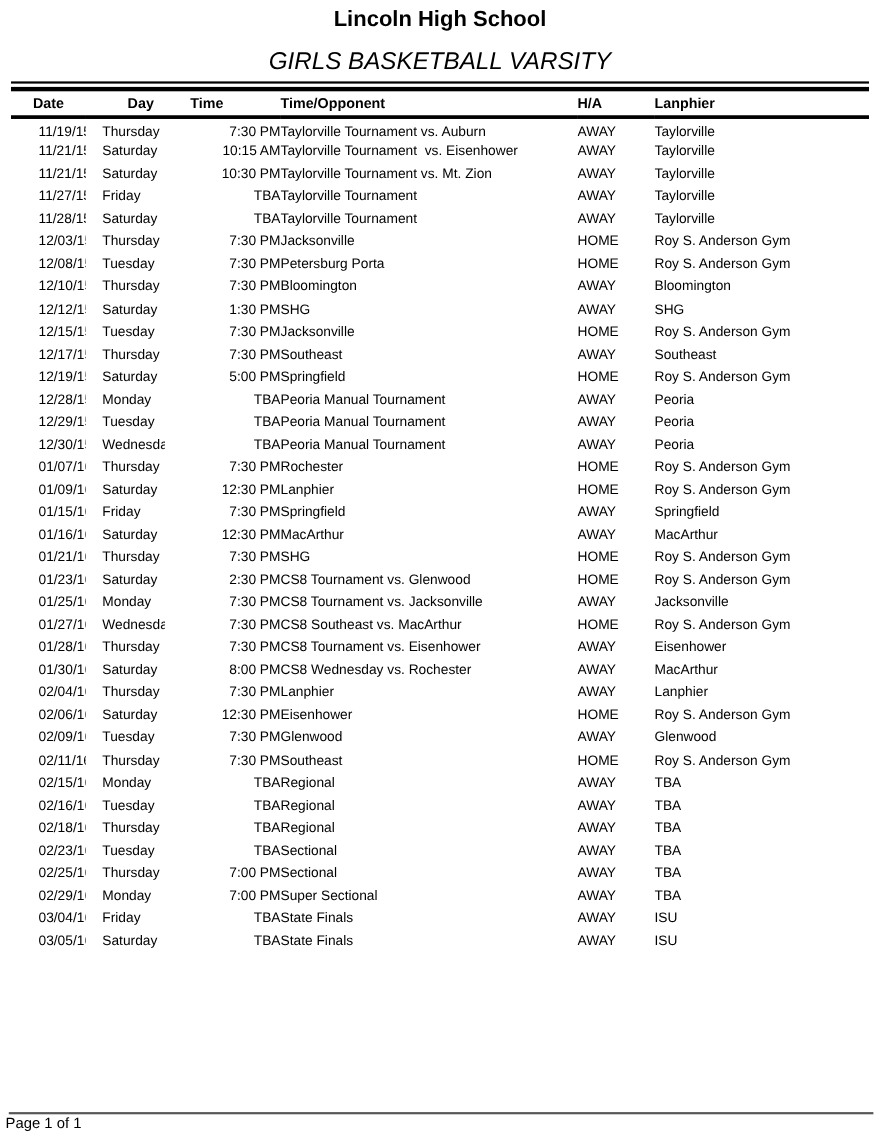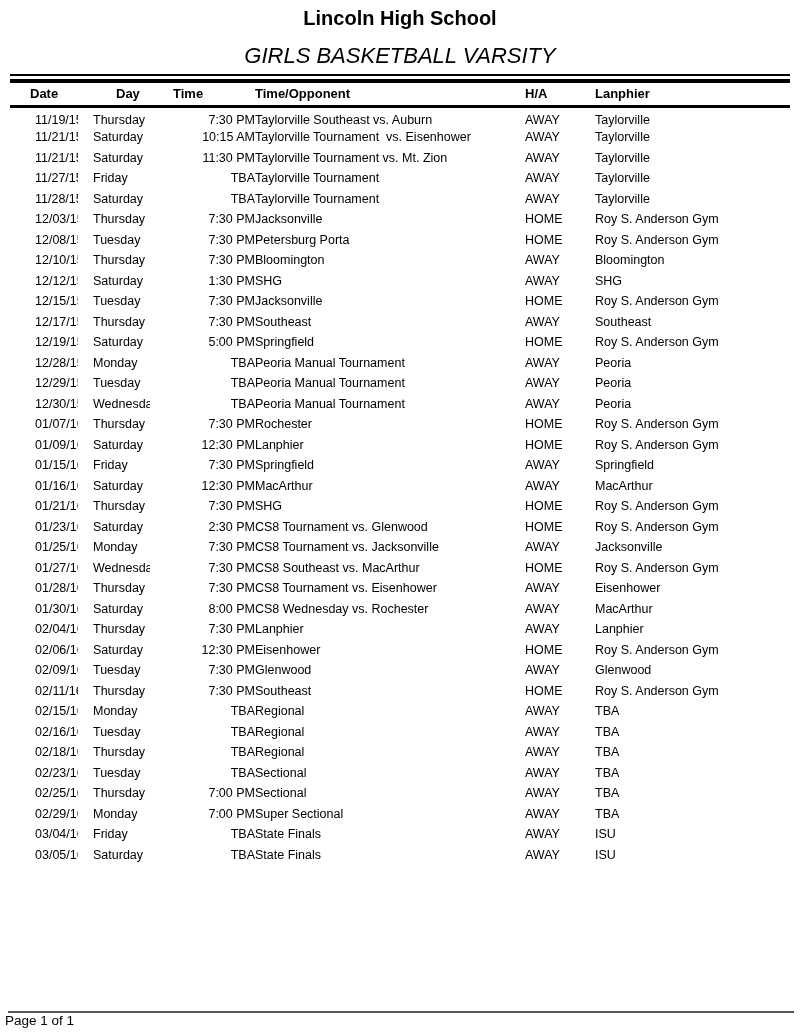--- a/index.html
+++ b/index.html
@@ -83,36 +83,36 @@
           <th class="h-event">Time/Opponent</th>
           <th class="h-ha">H/A</th>
           <th class="h-loc">Lanphier</th>
         </tr>
       </thead>
       <tbody id="schedule-body">
           <tr>
             <td>11/19/15</td>
             <td>Thursday</td>
             <td>7:30 PM</td>
-            <td>Taylorville Southeast vs. Auburn</td>
+            <td>Taylorville Tournament vs. Auburn</td>
             <td>AWAY</td>
             <td>Taylorville</td>
           </tr>
           <tr>
             <td>11/21/15</td>
             <td>Saturday</td>
             <td>10:15 AM</td>
             <td>Taylorville Tournament  vs. Eisenhower</td>
             <td>AWAY</td>
             <td>Taylorville</td>
           </tr>
           <tr>
             <td>11/21/15</td>
             <td>Saturday</td>
-            <td>11:30 PM</td>
+            <td>10:30 PM</td>
             <td>Taylorville Tournament vs. Mt. Zion</td>
             <td>AWAY</td>
             <td>Taylorville</td>
           </tr>
           <tr>
             <td>11/27/15</td>
             <td>Friday</td>
             <td>TBA</td>
             <td>Taylorville Tournament</td>
             <td>AWAY</td>

